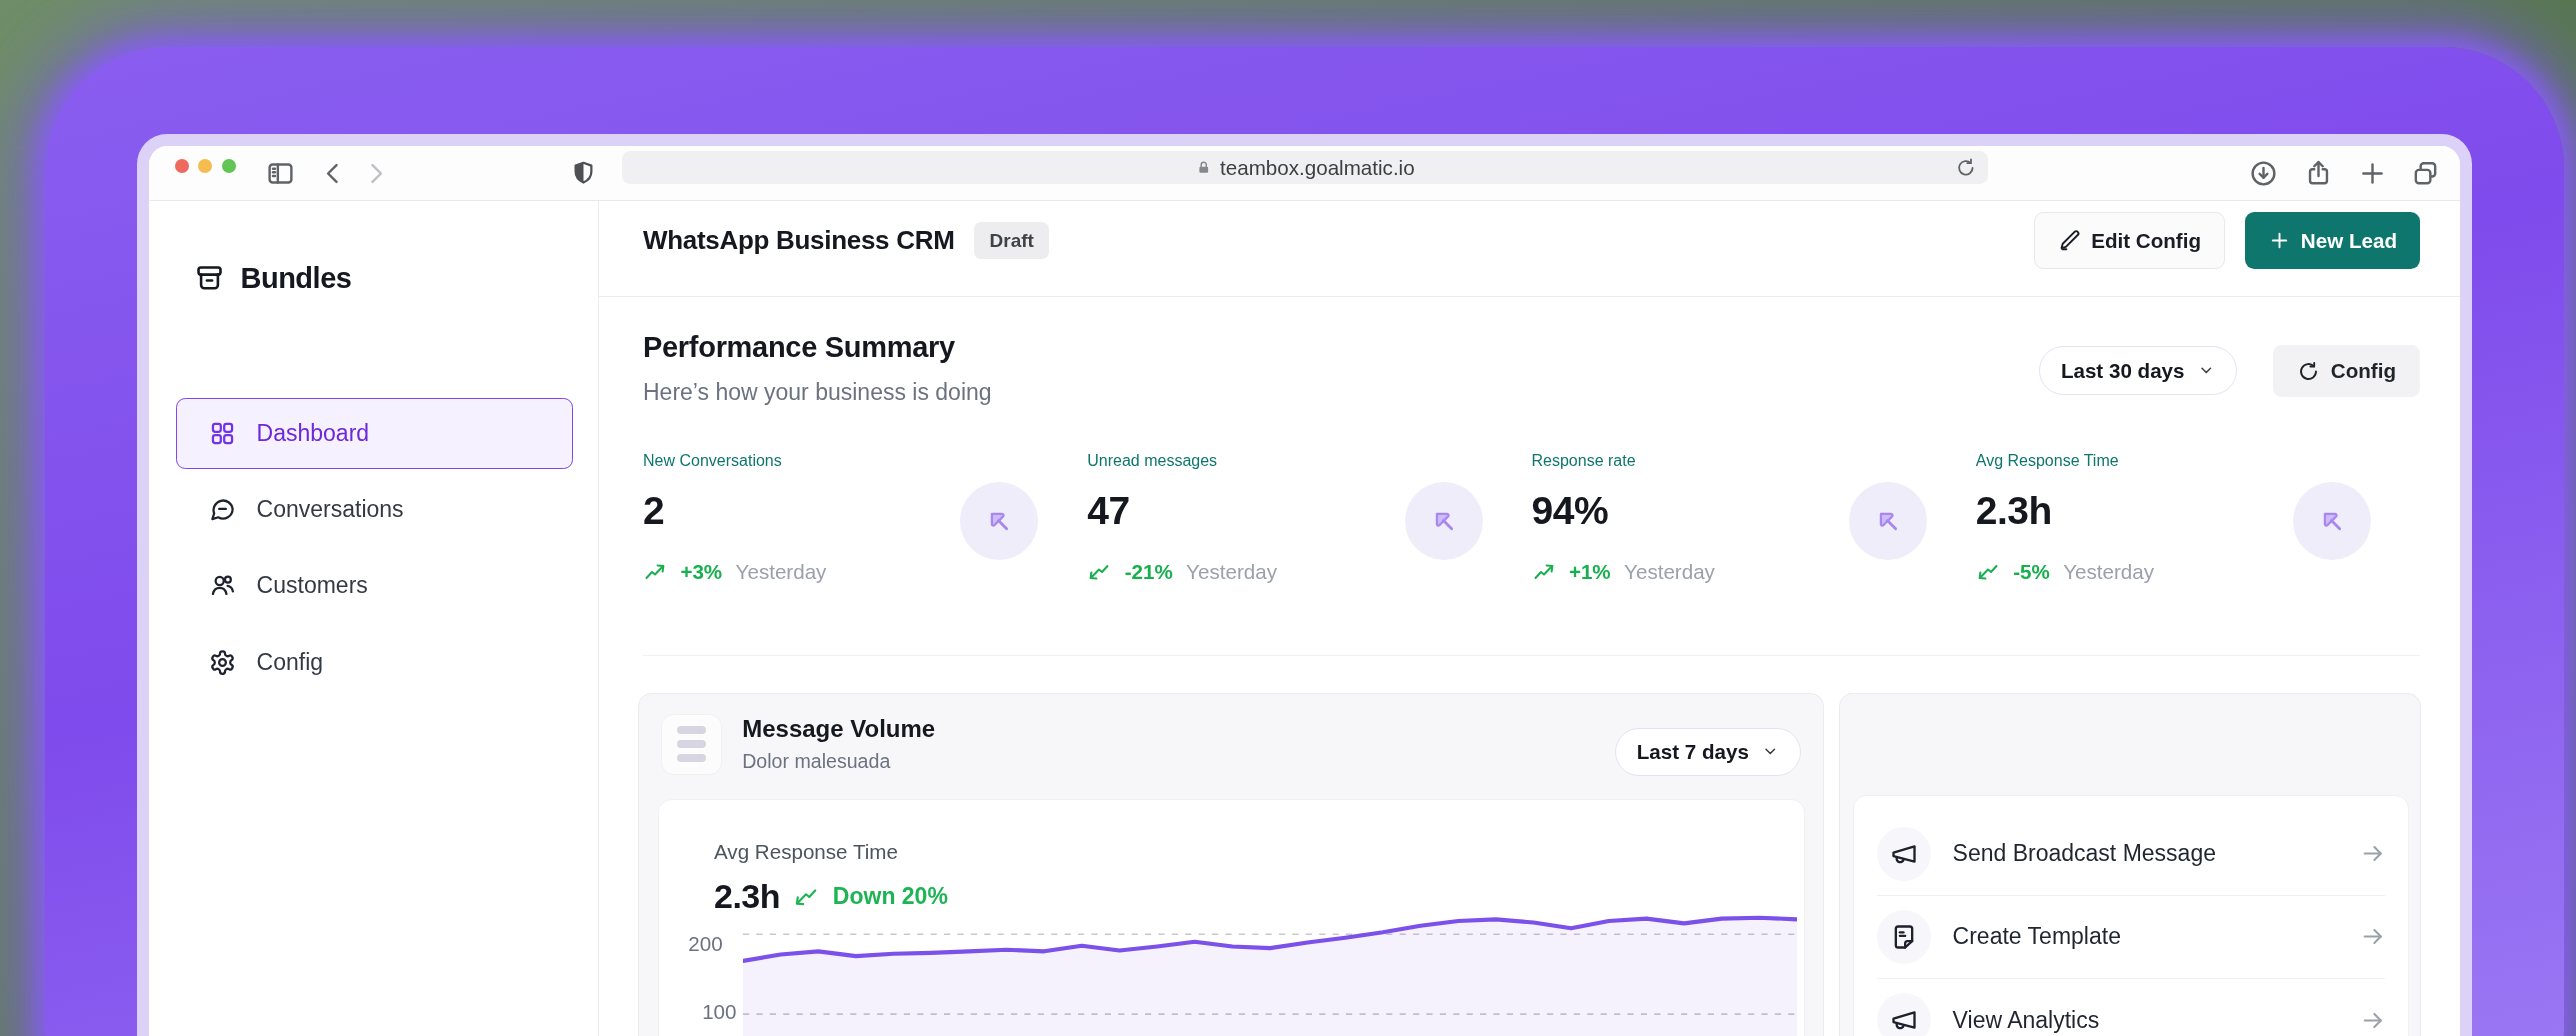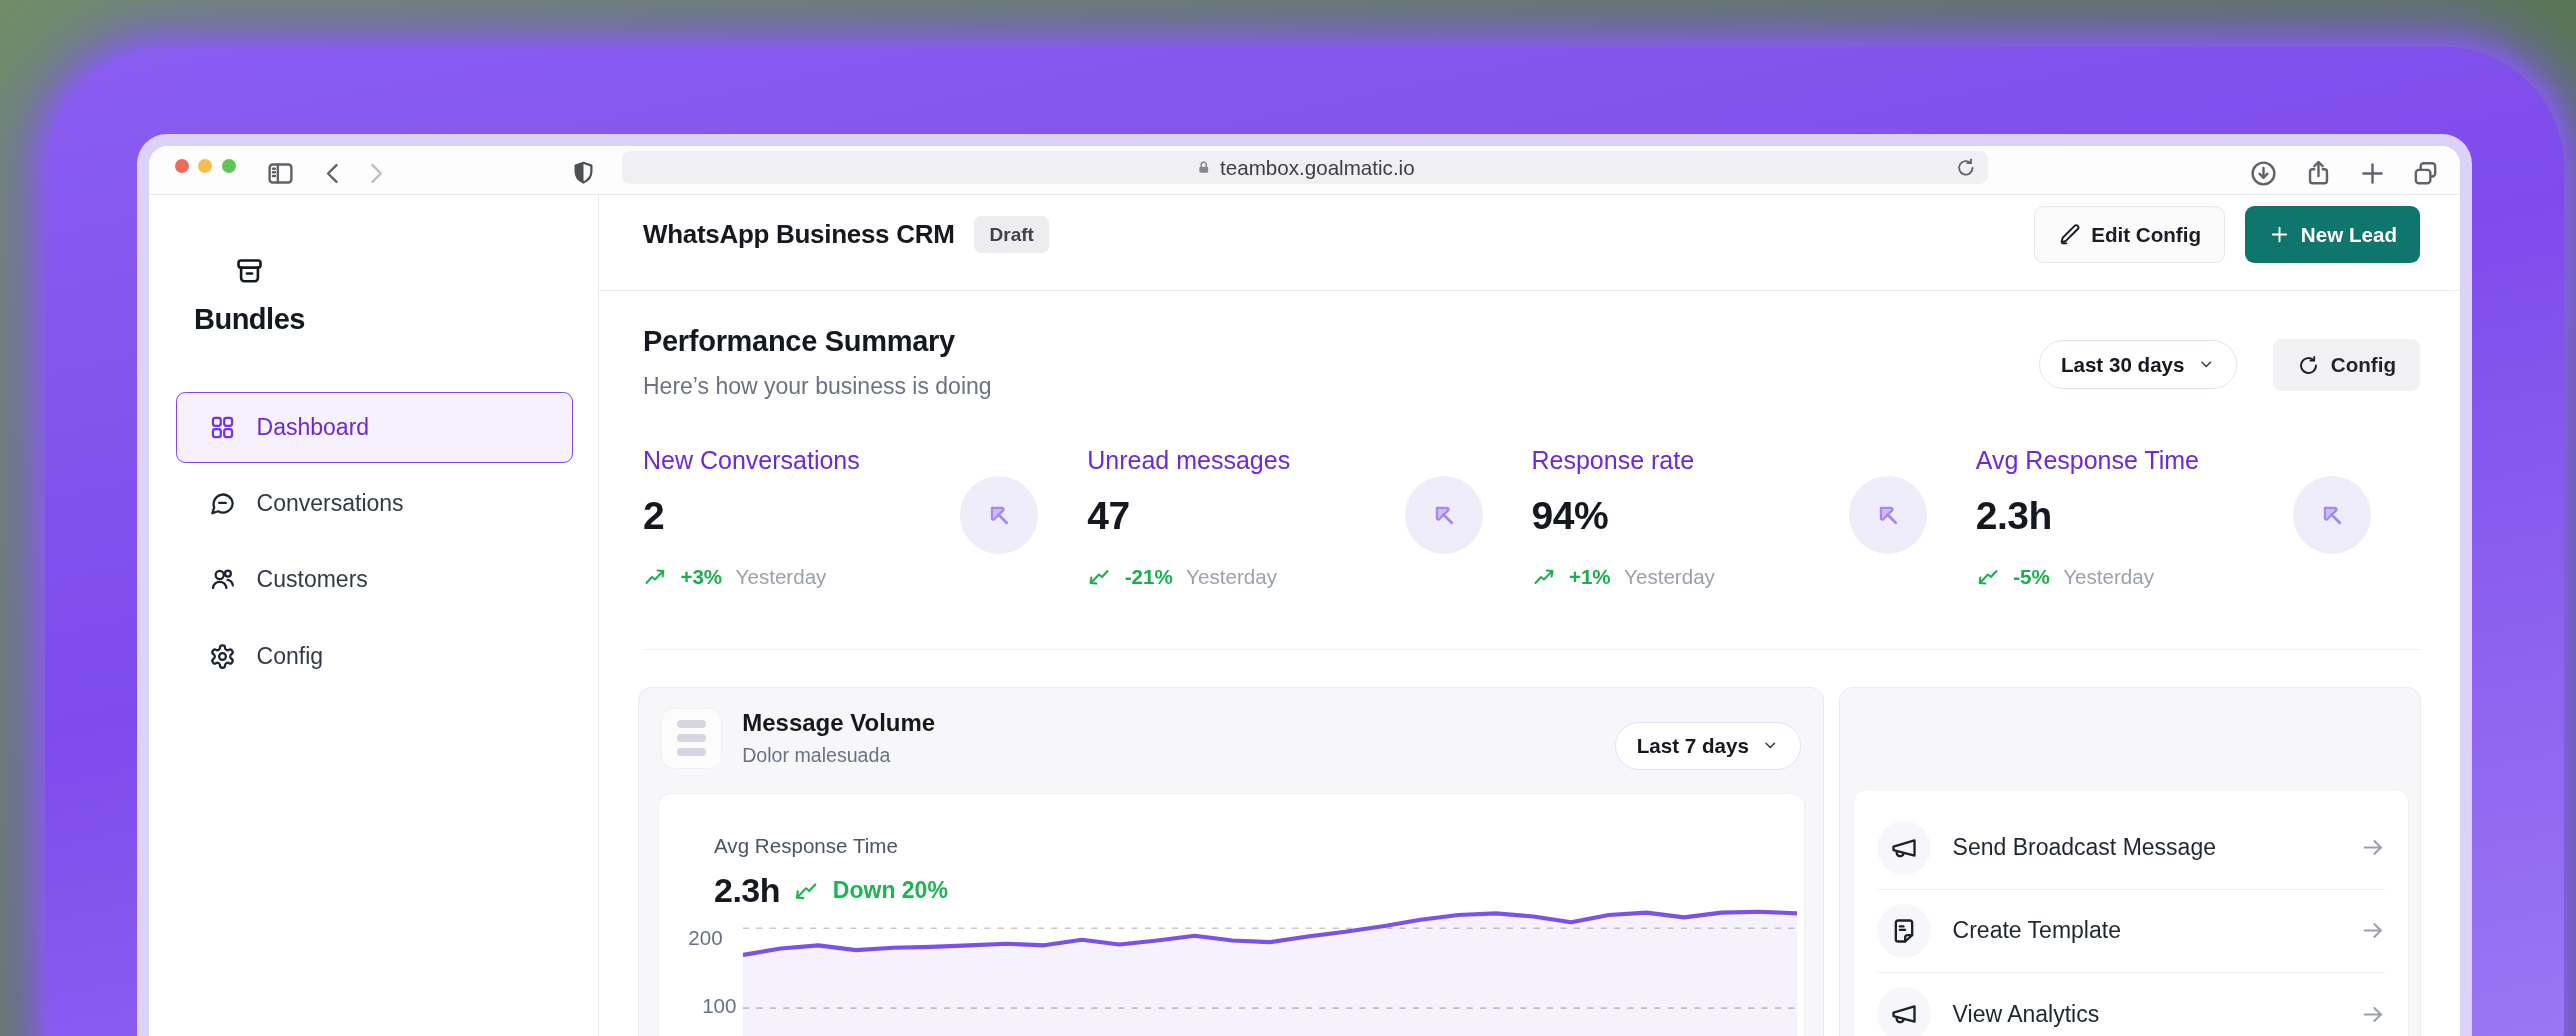--- a/index.html
+++ b/index.html
@@ -13,40 +13,40 @@
           border-radius:121px;
           background:linear-gradient(168deg,#8a5ef0 0%,#7f4bec 42%,#8e63f0 70%,#9d7cf4 100%);
           box-shadow:0 0 24px 7.2px rgba(134,94,240,.95), 0 0 67px 24px rgba(130,90,238,.75); }
 
   .window { position:absolute; left:137px; top:134px; width:2335px; height:1020px;
             background:#dcd2f7; border-radius:30px; padding:12px; }
   .chrome { width:100%; height:100%; background:#ffffff; border-radius:18.5px;
             overflow:hidden; display:flex; flex-direction:column; }
 
   
-  .toolbar { position:relative; flex:none; height:49px; background:#fdfdfd;
+  .toolbar { position:relative; flex:none; height:55px; background:#fdfdfd;
              border-bottom:1px solid #e9e9ec; color:#5f6368; }
   .tl { position:absolute; top:13px; width:14.4px; height:14.4px; border-radius:50%; }
   .tl.red { left:26px; background:#ee6a5f; }
   .tl.yel { left:49px; background:#f5bd4f; }
   .tl.grn { left:73px; background:#61c454; }
   .tbi { position:absolute; top:13px; width:29px; height:29px; }
   .tbi svg { width:100%; height:100%; }
   .fwd { color:#bcbfc4; }
   .urlbar { position:absolute; left:473px; top:5.2px; width:1366px; height:33px;
             background:#f0f0f2; border-radius:8.2px; display:flex; align-items:center;
             justify-content:center; gap:7.2px; color:#3c4043; }
   .urlbar .lock { width:17.5px; height:17.5px; color:#84878b; }
   .urlbar .host { font-size:20.6px; }
   .urlbar .rld { position:absolute; right:11.3px; top:6.2px; width:21.6px; height:21.6px; color:#5f6368; }
 
   
   .appbody { flex:1; display:flex; min-height:0; }
   .sidebar { flex:none; width:450px; border-right:1px solid #ececf0; position:relative; background:#fff; }
-  .brand { position:absolute; left:45px; top:61px; display:flex; align-items:center; gap:15.5px;flex-direction:column; }
+  .brand { position:absolute; left:45px; top:61px; display:flex; align-items:center; gap:15.5px; }
   .brand .bicon { width:31px; height:31px; color:#14181f; }
   .brand .bicon svg { width:100%; height:100%; }
   .brand .bname { font-size:29px; font-weight:700; color:#14181f; letter-spacing:-0.5px; }
   .nav { position:absolute; left:27px; right:25px; top:197px; display:flex; flex-direction:column; gap:5.2px; }
   .nav-item { height:71px; border-radius:9.3px; display:flex; align-items:center;
               padding-left:32px; gap:20.6px; font-size:23px; font-weight:500; color:#333a45;
               border:1.5px solid transparent; cursor:pointer; }
   .nav-item .nicon { width:27px; height:27px; color:#1d232e; flex:none; }
   .nav-item .nicon svg { width:100%; height:100%; }
   .nav-item.active { border-color:#7f46ee; background:#f5f1fe; color:#6d28d9; }
@@ -75,21 +75,21 @@
   .pill svg { width:18.5px; height:18.5px; color:#3a3f46; }
   .range30 { position:absolute; top:49px; right:223px; }
   .refresh { position:absolute; top:48px; right:40px; display:flex; align-items:center; gap:11.3px;
              height:52px; padding:0 24px; background:#f2f2f4; border-radius:8.2px;
              font-size:20.6px; font-weight:600; color:#1f242b; cursor:pointer; }
   .refresh svg { width:23px; height:23px; }
 
   .stats { position:absolute; left:44px; right:40px; top:155px; height:196px;
            display:grid; grid-template-columns:repeat(4,1fr); }
   .stat { position:relative; }
-  .slabel { font-size:25px; color:#6d28d9; }
+  .slabel { font-size:16px; color:#0f766e; }
   .svalue { font-size:39px; font-weight:700; color:#15181e; margin-top:18.5px; letter-spacing:-0.5px; }
   .strend { display:flex; align-items:center; gap:13.4px; margin-top:27px; }
   .strend .ticon { width:24px; height:24px; color:#18b04f; }
   .strend .ticon svg { width:100%; height:100%; }
   .sdelta { font-size:20.6px; font-weight:600; color:#18b04f; }
   .speriod { font-size:20.6px; color:#9aa1aa; }
   .scircle { position:absolute; right:49px; top:30px; width:78px; height:78px;
              border-radius:50%; background:#efedf9; display:flex; align-items:center;
              justify-content:center; }
   .scircle svg { width:34px; height:34px; }

